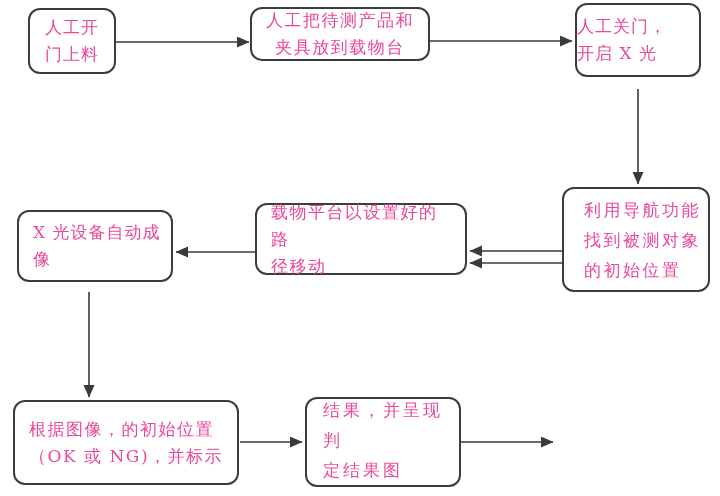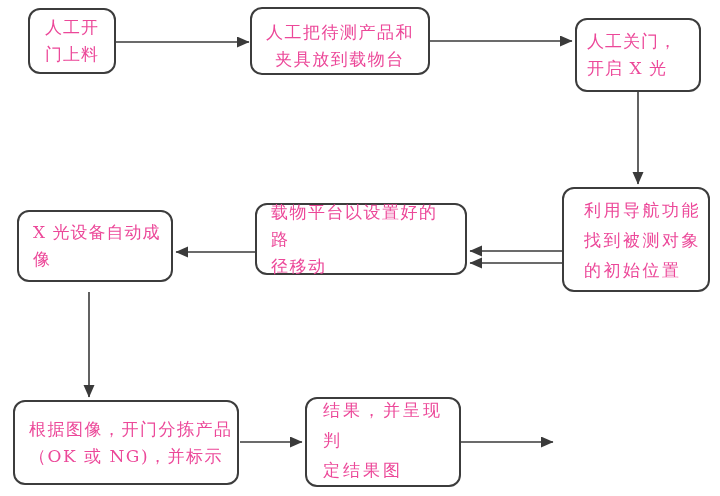--- a/index.html
+++ b/index.html
@@ -29,22 +29,22 @@
     justify-content: center;
     font-size: 17px;
     line-height: 27px;
     letter-spacing: 1px;
   }
   .node .lbl { white-space: pre-line; }
   .node.center { align-items: center; text-align: center; }
   .node.left   { align-items: flex-start; text-align: left; }
 
   #n-load     { left: 28px;  top: 8px;   width: 88px;  height: 66px; }
-  #n-place    { left: 250px; top: 7px;   width: 180px; height: 68px; letter-spacing: 1.5px; justify-content: flex-end; }
-  #n-close    { left: 575px; top: 18px;   width: 126px; height: 74px; padding-left: 10px; }
+  #n-place    { left: 250px; top: 7px;   width: 180px; height: 54px; letter-spacing: 1.5px; }
+  #n-close    { left: 575px; top: 3px;   width: 126px; height: 74px; padding-left: 0; }
   #n-navigate { left: 562px; top: 187px; width: 148px; height: 105px; padding-left: 20px;
                 letter-spacing: 2.5px; line-height: 30px; }
   #n-platform { left: 255px; top: 203px; width: 212px; height: 72px; padding-left: 14px;
                 padding-right: 12px; letter-spacing: 1.5px; }
   #n-imaging  { left: 17px;  top: 210px; width: 156px; height: 72px; padding-left: 14px; }
   #n-judge    { left: 13px;  top: 400px; width: 226px; height: 85px; padding-left: 14px;
                 letter-spacing: 1.5px; }
   #n-store    { left: 305px; top: 397px; width: 156px; height: 90px; padding-left: 16px;
                 justify-content: flex-end; padding-top: 8px; overflow: hidden;
                 letter-spacing: 3px; line-height: 30px; }
@@ -98,21 +98,21 @@
     <span class="lbl">载物平台以设置好的路
 径移动</span>
   </div>
 
   <div class="node left" id="n-imaging">
     <span class="lbl">X 光设备自动成
 像</span>
   </div>
 
   <div class="node left" id="n-judge">
-    <span class="lbl">根据图像，开门分拣产品
+    <span class="lbl">根据图像，的初始位置
 （OK 或 NG)，并标示</span>
   </div>
 
   <div class="node left" id="n-store">
     <span class="lbl">软件存储判定
 结果，并呈现判
 定结果图</span>
   </div>
 
 

